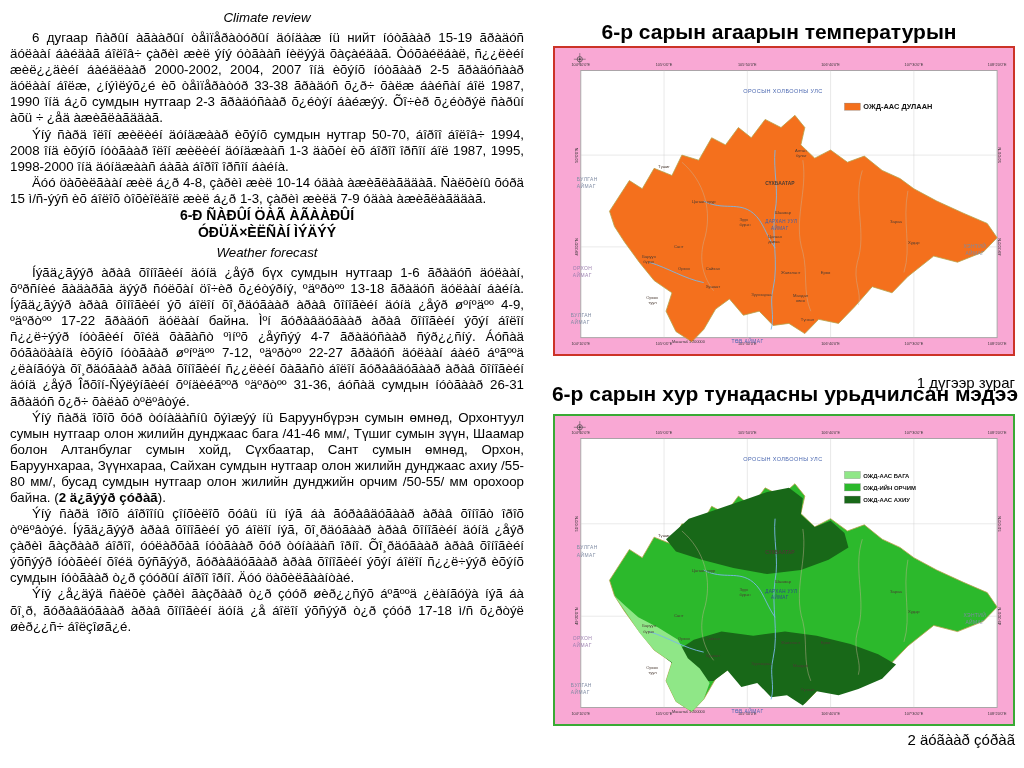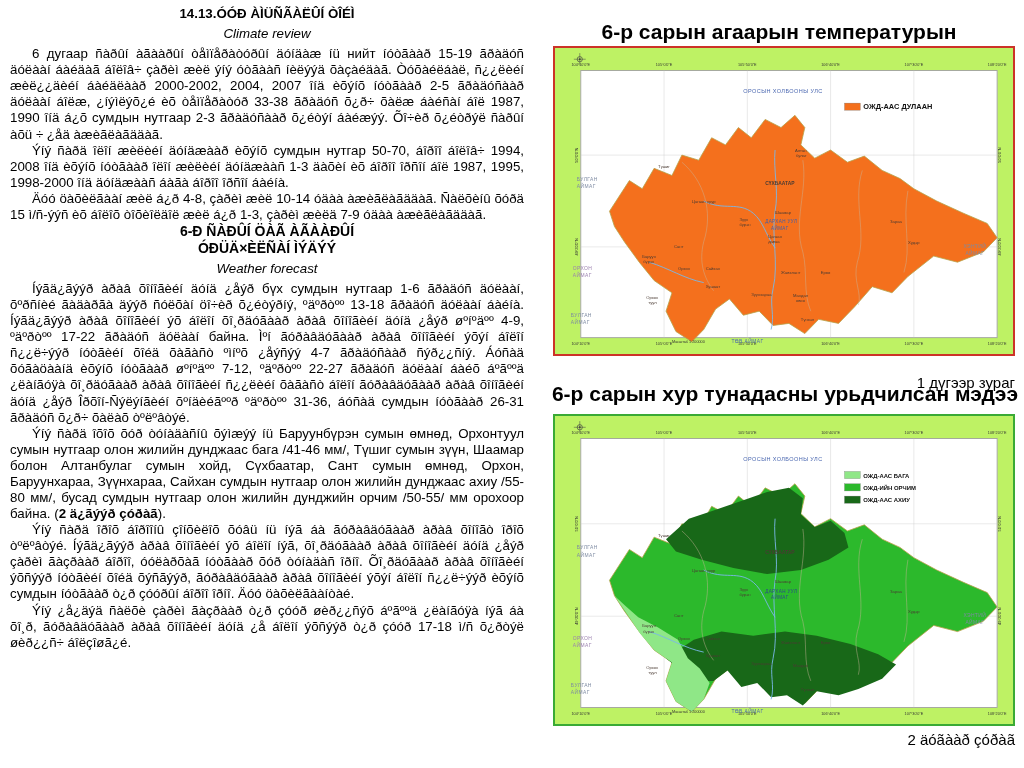--- a/index.html
+++ b/index.html
@@ -6,37 +6,36 @@
   .page{position:relative;width:1024px;height:768px;background:#ffffff;overflow:hidden;
         font-family:"Liberation Sans", sans-serif;color:#000;}
   
   .left-col{position:absolute;left:10px;top:6px;width:514px;font-size:13.3px;line-height:1.21;}
   .left-col h1{font-size:13.3px;margin:0;text-align:center;font-weight:bold;}
   .left-col h2{font-size:13.3px;margin:4px;text-align:center;font-weight:normal;font-style:italic;}
   .left-col h3{font-size:14px;margin:0;text-align:center;font-weight:bold;}
   .left-col p{margin:0;text-align:justify;text-indent:22px;}
   
   .fig-title{position:absolute;font-weight:bold;font-size:21px;text-align:center;width:478px;left:540px;}
-  .map-box{position:absolute;left:553px;width:462px;background:#bef264;box-sizing:border-box;}
+  .map-box{position:absolute;left:553px;width:462px;background:#f9a8d4;box-sizing:border-box;}
   .map-box svg{display:block;width:100%;height:100%;}
   .fig-caption{position:absolute;font-size:15px;text-align:right;width:470px;left:545px;}
   .t1{top:20px;}
   .b1{top:46px;height:310px;border:2px solid #cc3328;}
   .c1{top:374px;}
   .t2{top:382px;text-align:right;}
   .b2{top:414px;height:312px;border:2px solid #3aaa35;}
   .c2{top:731px;}
 </style>
 </head>
 <body>
 
 <div class="page">
 
   <div class="left-col">
-    <h1>14.13.ÓÓÐ ÀÌÜÑÃÀËÛÍ ÒÎÉÌ</h1>
     <h2>Climate review</h2>
     <div id="paras1">
         <p>6 дугаар ñàðûí àãààðûí òåìïåðàòóðûí äóíäàæ íü нийт íóòãààð 15-19 ãðàäóñ äóëààí áàéäàã áîëîâ÷ çàðèì æèë ýíý óòãààñ íèëýýä õàçàéäàã. Òóõàéëáàë, ñ¿¿ëèéí æèë¿¿äèéí áàéäëààð 2000-2002, 2004, 2007 îíä èõýíõ íóòãààð 2-5 ãðàäóñààð äóëààí áîëæ, ¿íýìëýõ¿é èõ òåìïåðàòóð 33-38 ãðàäóñ õ¿ð÷ õàëæ áàéñàí áîë 1987, 1990 îíä á¿õ сумдын нутгаар 2-3 ãðàäóñààð õ¿éòýí áàéæýý. Õî÷èð õ¿éòðýë ñàðûí àõü ÷ ¿åä àæèãëàãääàã.</p>
         <p>Ýíý ñàðä îëîí æèëèéí äóíäæààð èõýíõ сумдын нутгар 50-70, áîðîî áîëîâ÷ 1994, 2008 îíä èõýíõ íóòãààð îëîí æèëèéí äóíäæààñ 1-3 äàõèí èõ áîðîî îðñîí áîë 1987, 1995, 1998-2000 îíä äóíäæààñ áàãà áîðîî  îðñîí áàéíà.</p>
         <p>Äóó öàõèëãààí æèë á¿ð 4-8, çàðèì æèë 10-14 óäàà àæèãëàãääàã. Ñàëõèíû õóðä 15 ì/ñ-ýýñ èõ áîëîõ òîõèîëäîë æèë á¿ð 1-3, çàðèì æèëä 7-9 óäàà àæèãëàãääàã.</p>
       </div>
     <h3>6-Ð ÑÀÐÛÍ ÖÀÃ ÀÃÀÀÐÛÍ</h3>
     <h3>ÓÐÜÄ×ÈËÑÀÍ ÌÝÄÝÝ</h3>
     <h2>Weather forecast</h2>
     <div id="paras2">

